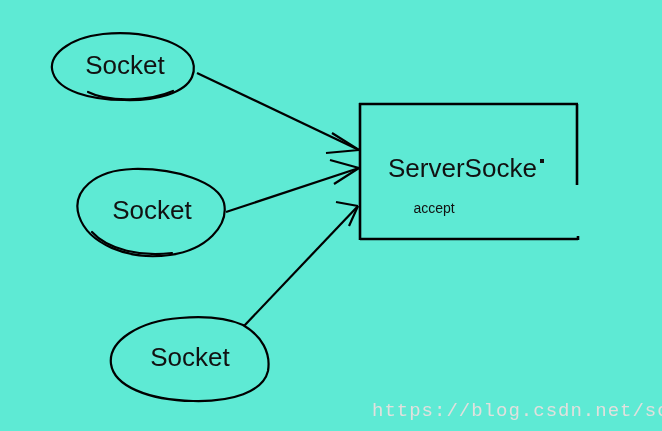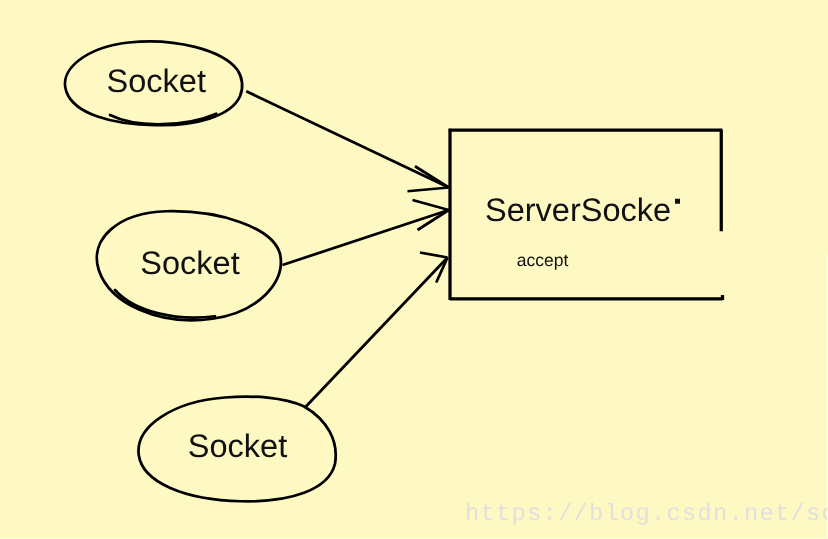--- a/index.html
+++ b/index.html
@@ -7,21 +7,21 @@
     padding: 0;
     background: #ffffff;
   }
   body {
     font-family: "Liberation Sans", sans-serif;
   }
   #canvas {
     position: relative;
     width: 662px;
     height: 431px;
-    background: #fef9c3;
+    background: #5eead4;
     overflow: hidden;
   }
   #diagram-svg {
     position: absolute;
     top: 0;
     left: 0;
     width: 662px;
     height: 431px;
   }
   .node-label {

